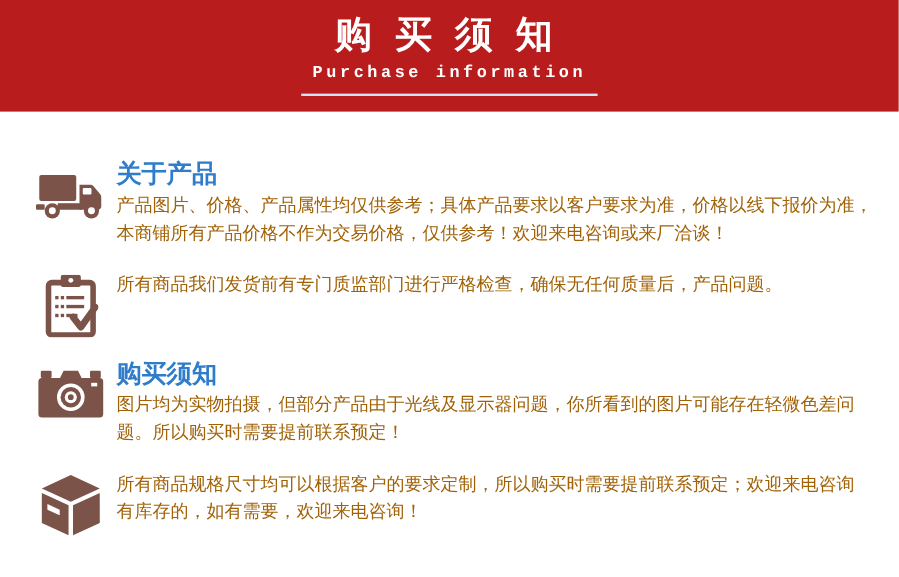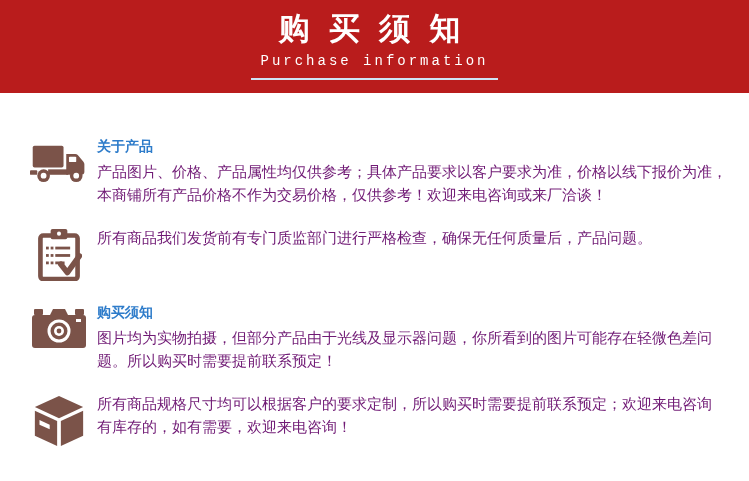--- a/index.html
+++ b/index.html
@@ -22,21 +22,21 @@
     font-weight:bold;
     letter-spacing:0.62em;
     text-indent:0.31em; 
     line-height:36px;
     white-space:nowrap;
   }
   .banner-subtitle{
     color:#ffffff;
     font-family:"Liberation Mono","DejaVu Sans Mono",monospace;
     font-size:14px;
-    font-weight:normal;
+    font-weight:bold;
     letter-spacing:3px;
     margin-top:6px;
     white-space:nowrap;
   }
   .banner-underline{
     width:247px;height:2px;
     background:#cfe3f5;
     margin-top:9px;
   }
   
@@ -54,27 +54,27 @@
     min-width:58px;
     margin-right:9px;
     margin-top:3px;
     display:flex;
     justify-content:center;
   }
   .icon-cell svg{display:block;}
   .sec-text{flex:1;}
   .sec-title{
     color:#2e7cca;
-    font-size:14px;
+    font-size:21px;
     font-weight:bold;
     line-height:22px;
     margin-bottom:3px;
   }
   .sec-line{
-    color:#701a75;
+    color:#a16207;
     font-size:15px;
     line-height:23px;
     white-space:nowrap;
   }
 </style>
 </head>
 <body>
 
 <div class="banner">
   <div class="banner-title">购买须知</div>

